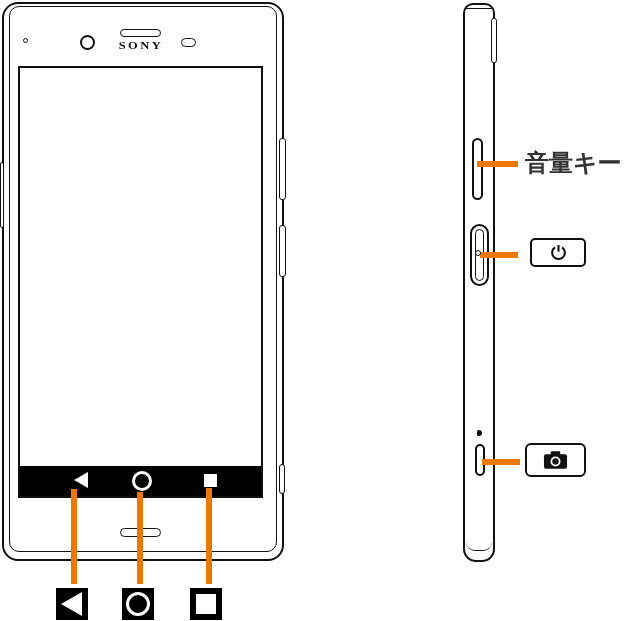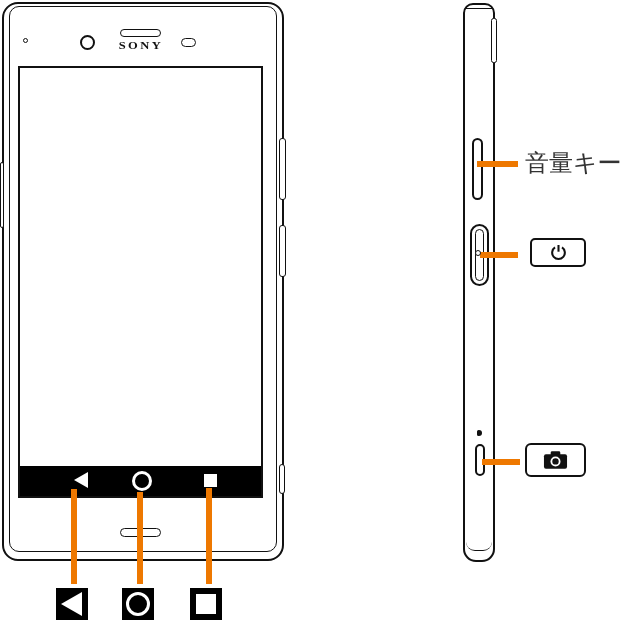--- a/index.html
+++ b/index.html
@@ -110,21 +110,21 @@
       <div class="tri"></div>
     </div>
     <div class="key-sq sq-home">
       <div class="ring"></div>
     </div>
     <div class="key-sq sq-recent">
       <div class="inner"></div>
     </div>
   </div>
 
-  <div style="left:440px;top:0;width:197px;height:621px;left:0;top:0;width:637px;">
+  <div style="left:440px;top:0;width:197px;height:621px;left:0;top:0;width:637px;font-weight:bold;">
     <div class="side-body"></div>
     <div class="side-top-seam"></div>
     <div class="side-bottom-seam"></div>
     <div class="sim-strip"></div>
 
     <div class="volume-pill"></div>
 
     <div class="power-outer">
       <div class="power-inner"></div>
     </div>

